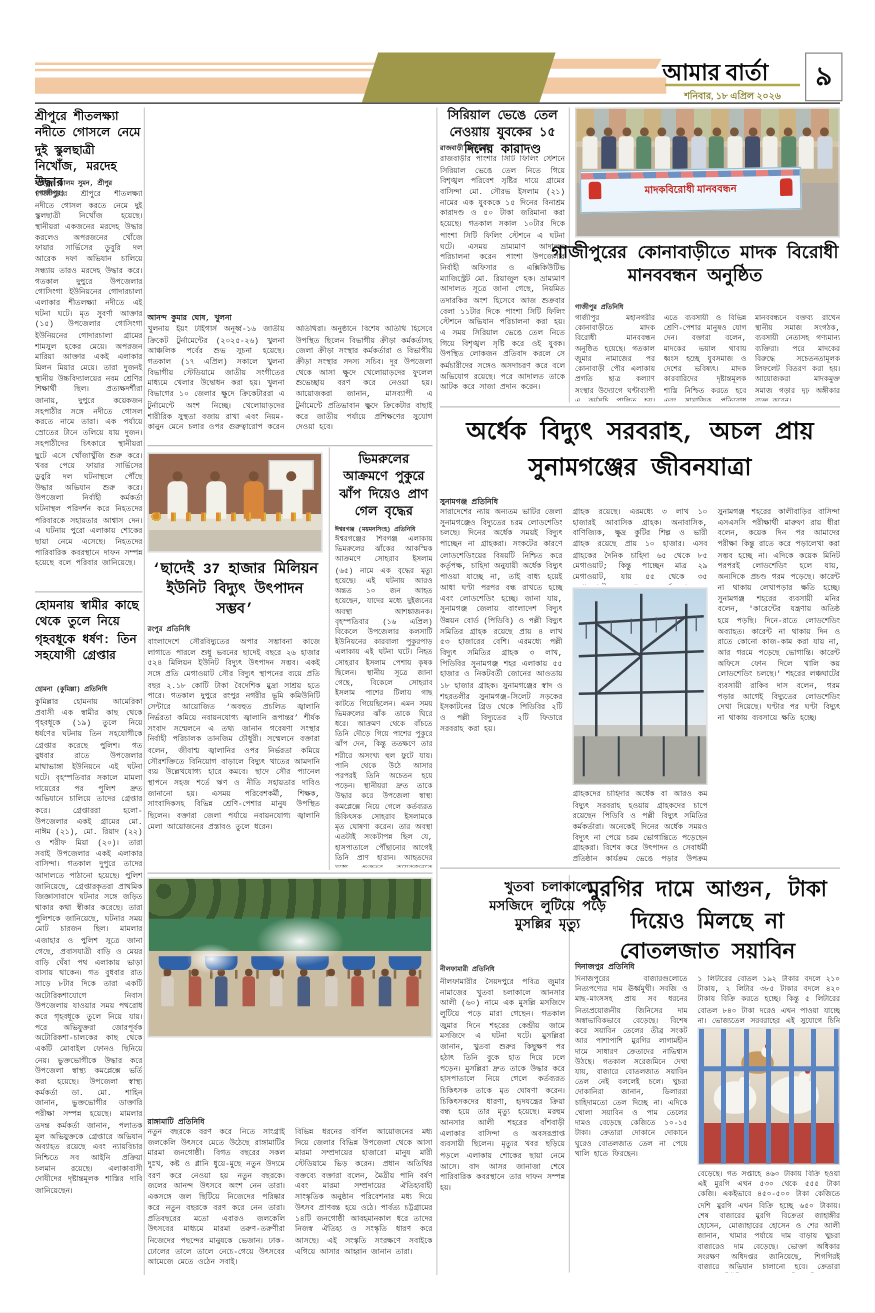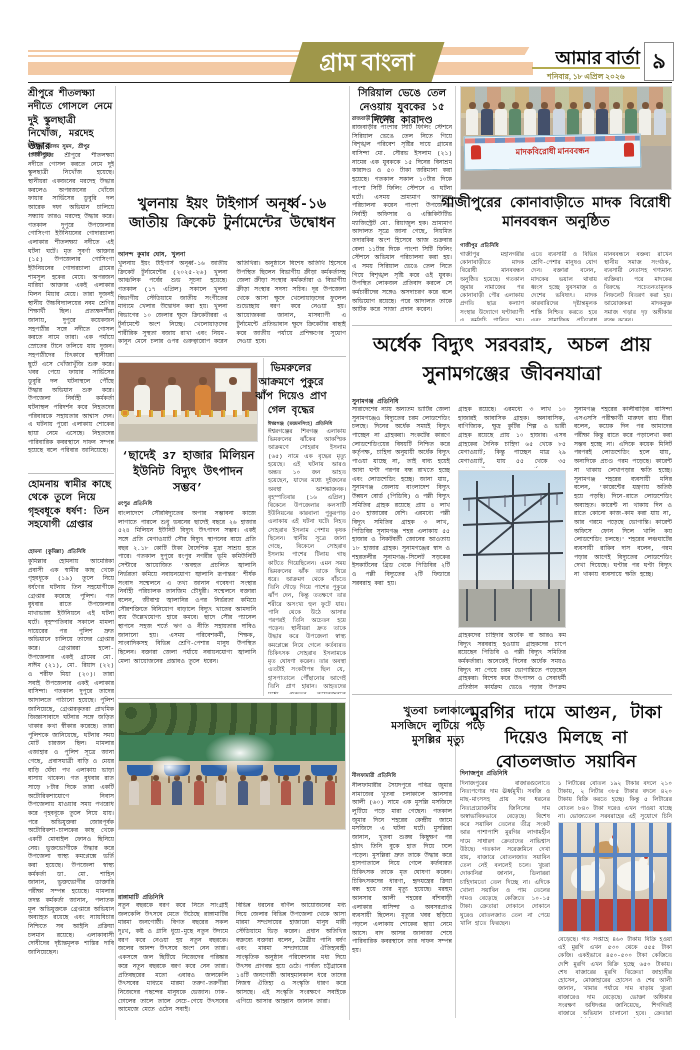--- a/index.html
+++ b/index.html
@@ -13,21 +13,21 @@
   .bt2{font-size:5.8px;line-height:1.42;text-align:justify;color:#222;overflow:hidden;}
   .vline{position:absolute;width:1px;background:#cfcfcf;}
   .hline{position:absolute;height:1px;background:#bdbdbd;}
   .photo{position:absolute;overflow:hidden;border:1px solid #d8d8d8;box-sizing:border-box;}
   
   .flag{position:absolute;left:296px;top:42px;width:142px;height:40px;background:#9f974a;
         transform:skewX(-18deg);}
   .flag-text{position:absolute;left:296px;top:44px;width:142px;text-align:center;
         color:#fff;font-size:23px;font-weight:bold;}
   .stripe{position:absolute;background:#f3c9a4;}
-  .paper-name{position:absolute;left:530px;top:44px;width:110px;text-align:right;
+  .paper-name{position:absolute;left:530px;top:44px;width:110px;
         font-size:18px;font-weight:bold;letter-spacing:0;color:#0a0a0a;}
   .date-bar{position:absolute;left:532px;top:67px;width:108px;text-align:center;
         font-size:7.5px;font-weight:bold;color:#8f8838;border-top:2px solid #b3aa4e;padding-top:2px;}
   .pagenum{position:absolute;left:644px;top:42px;width:28px;height:37px;border:1px solid #8a8a8a;
         background:#fff;text-align:center;font-size:21px;font-weight:bold;line-height:37px;}
   
   .person{width:15px;height:56px;border-radius:4px 4px 0 0;position:relative;background:#e8e8e4;}
   .person::before{content:"";position:absolute;top:-9px;left:3px;width:9px;height:9px;border-radius:50%;background:#8a5f46;}
   .person:nth-child(2n){background:#3c4760;}
   .person:nth-child(3n){background:#6d7f95;}
@@ -57,21 +57,20 @@
 </head>
 <body>
 
 <div id="page">
 
   <div class="stripe" style="left:28px;top:50px;width:385px;height:2px;"></div>
   <div class="stripe" style="left:28px;top:55px;width:385px;height:2px;"></div>
   <div class="stripe" style="left:28px;top:62px;width:505px;height:13px;"></div>
   <div class="stripe" style="left:432px;top:47px;width:95px;height:8px;transform:skewX(-30deg);"></div>
   <div class="flag"></div>
-  <div class="flag-text">গ্রাম বাংলা</div>
   <div class="paper-name">আমার বার্তা</div>
   <div class="date-bar">শনিবার, ১৮ এপ্রিল ২০২৬</div>
   <div class="pagenum">৯</div>
   <div class="abs" style="left:28px;top:82px;width:644px;height:1px;background:#222;"></div>
 
   <div class="vline" style="left:115px;top:86px;height:934px;"></div>
   <div class="vline" style="left:349px;top:86px;height:934px;"></div>
   <div class="vline" style="left:455px;top:86px;height:236px;"></div>
   <div class="vline" style="left:263px;top:358px;height:338px;"></div>
   <div class="vline" style="left:455px;top:700px;height:318px;"></div>
@@ -82,21 +81,20 @@
   <div class="hline" style="left:118px;top:698px;width:228px;"></div>
 
   <div class="abs hl" style="left:28px;top:87px;width:86px;font-size:9.5px;line-height:1.4;">শ্রীপুরে শীতলক্ষ্যা নদীতে গোসলে নেমে দুই স্কুলছাত্রী নিখোঁজ, মরদেহ উদ্ধার</div>
   <div class="abs byline" style="left:28px;top:143px;width:86px;font-size:5.2px;">সাইফুল আলম সুমন, শ্রীপুর (গাজীপুর)</div>
   <div class="abs bt" style="left:28px;top:152px;width:86px;height:316px;">গাজীপুরের শ্রীপুরে শীতলক্ষ্যা নদীতে গোসল করতে নেমে দুই স্কুলছাত্রী নিখোঁজ হয়েছে। স্থানীয়রা একজনের মরদেহ উদ্ধার করলেও অপরজনের খোঁজে ফায়ার সার্ভিসের ডুবুরি দল আরেক দফা অভিযান চালিয়ে সন্ধ্যায় তারও মরদেহ উদ্ধার করে। গতকাল দুপুরে উপজেলার গোসিংগা ইউনিয়নের গোদারচালা এলাকার শীতলক্ষ্যা নদীতে এই ঘটনা ঘটে। মৃত সুবর্ণা আক্তার (১৫) উপজেলার গোসিংগা ইউনিয়নের গোদারচালা গ্রামের শামসুল হকের মেয়ে। অপরজন মারিয়া আক্তার একই এলাকার মিলন মিয়ার মেয়ে। তারা দুজনই স্থানীয় উচ্চবিদ্যালয়ের নবম শ্রেণির শিক্ষার্থী ছিল। প্রত্যক্ষদর্শীরা জানায়, দুপুরে কয়েকজন সহপাঠীর সঙ্গে নদীতে গোসল করতে নামে তারা। এক পর্যায়ে স্রোতের টানে তলিয়ে যায় দুজন। সহপাঠীদের চিৎকারে স্থানীয়রা ছুটে এসে খোঁজাখুঁজি শুরু করে। খবর পেয়ে ফায়ার সার্ভিসের ডুবুরি দল ঘটনাস্থলে পৌঁছে উদ্ধার অভিযান শুরু করে। উপজেলা নির্বাহী কর্মকর্তা ঘটনাস্থল পরিদর্শন করে নিহতদের পরিবারকে সহায়তার আশ্বাস দেন। এ ঘটনায় পুরো এলাকায় শোকের ছায়া নেমে এসেছে। নিহতদের পারিবারিক কবরস্থানে দাফন সম্পন্ন হয়েছে বলে পরিবার জানিয়েছে।</div>
 
   <div class="abs hl" style="left:28px;top:478px;width:86px;font-size:9.5px;line-height:1.42;">হোমনায় স্বামীর কাছে থেকে তুলে নিয়ে গৃহবধূকে ধর্ষণ: তিন সহযোগী গ্রেপ্তার</div>
   <div class="abs byline" style="left:28px;top:548px;width:86px;font-size:5.2px;">হোমনা (কুমিল্লা) প্রতিনিধি</div>
   <div class="abs bt" style="left:28px;top:558px;width:86px;height:460px;">কুমিল্লার হোমনায় আমেরিকা প্রবাসী এক স্বামীর কাছ থেকে গৃহবধূকে (১৯) তুলে নিয়ে ধর্ষণের ঘটনায় তিন সহযোগীকে গ্রেপ্তার করেছে পুলিশ। গত বুধবার রাতে উপজেলার মাথাভাঙ্গা ইউনিয়নে এই ঘটনা ঘটে। বৃহস্পতিবার সকালে মামলা দায়েরের পর পুলিশ দ্রুত অভিযানে চালিয়ে তাদের গ্রেপ্তার করে। গ্রেপ্তাররা হলো- উপজেলার একই গ্রামের মো. নাঈম (২১), মো. রিয়াদ (২২) ও শরীফ মিয়া (২০)। তারা সবাই উপজেলার একই এলাকার বাসিন্দা। গতকাল দুপুরে তাদের আদালতে পাঠানো হয়েছে। পুলিশ জানিয়েছে, গ্রেপ্তারকৃতরা প্রাথমিক জিজ্ঞাসাবাদে ঘটনার সঙ্গে জড়িত থাকার কথা স্বীকার করেছে। তারা পুলিশকে জানিয়েছে, ঘটনার সময় মোট চারজন ছিল। মামলার এজাহার ও পুলিশ সূত্রে জানা গেছে, প্রবাসযাত্রী বাড়ি ও মেয়র বাড়ি ঘেঁষা পথ এলাকায় ভাড়া বাসায় থাকেন। গত বুধবার রাত সাড়ে ৮টার দিকে তারা একটি অটোরিকশাযোগে নিবাস উপজেলায় যাওয়ার সময় পথরোধ করে গৃহবধূকে তুলে নিয়ে যায়। পরে অভিযুক্তরা জোরপূর্বক অটোরিকশা-চালকের কাছ থেকে একটি মোবাইল ফোনও ছিনিয়ে নেয়। ভুক্তভোগীকে উদ্ধার করে উপজেলা স্বাস্থ্য কমপ্লেক্সে ভর্তি করা হয়েছে। উপজেলা স্বাস্থ্য কর্মকর্তা ডা. মো. শাহিন জানান, ভুক্তভোগীর ডাক্তারি পরীক্ষা সম্পন্ন হয়েছে। মামলার তদন্ত কর্মকর্তা জানান, পলাতক মূল অভিযুক্তকে গ্রেপ্তারে অভিযান অব্যাহত রয়েছে এবং ন্যায়বিচার নিশ্চিতে সব আইনি প্রক্রিয়া চলমান রয়েছে। এলাকাবাসী দোষীদের দৃষ্টান্তমূলক শাস্তির দাবি জানিয়েছেন।</div>
 
-  <div class="abs hl c" style="left:118px;top:195px;width:228px;font-size:14px;line-height:1.35;">খুলনায় ইয়ং টাইগার্স অনূর্ধ্ব-১৬ জাতীয় ক্রিকেট টুর্নামেন্টের উদ্বোধন</div>
   <div class="abs byline" style="left:118px;top:249px;width:228px;">আনন্দ কুমার ঘোষ, খুলনা</div>
   <div class="abs bt" style="left:118px;top:260px;width:228px;height:92px;column-count:2;column-gap:9px;">খুলনায় ইয়ং টাইগার্স অনূর্ধ্ব-১৬ জাতীয় ক্রিকেট টুর্নামেন্টের (২০২৫-২৬) খুলনা আঞ্চলিক পর্বের শুভ সূচনা হয়েছে। গতকাল (১৭ এপ্রিল) সকালে খুলনা বিভাগীয় স্টেডিয়ামে জাতীয় সংগীতের মাধ্যমে খেলার উদ্বোধন করা হয়। খুলনা বিভাগের ১০ জেলার ক্ষুদে ক্রিকেটাররা এ টুর্নামেন্টে অংশ নিচ্ছে। খেলোয়াড়দের শারীরিক সুস্থতা বজায় রাখা এবং নিয়ম-কানুন মেনে চলার ওপর গুরুত্বারোপ করেন অতিথিরা। অনুষ্ঠানে বিশেষ অতিথি হিসেবে উপস্থিত ছিলেন বিভাগীয় ক্রীড়া কর্মকর্তাসহ জেলা ক্রীড়া সংস্থার কর্মকর্তারা ও বিভাগীয় ক্রীড়া সংস্থার সদস্য সচিব। দূর উপজেলা থেকে আসা ক্ষুদে খেলোয়াড়দের ফুলেল শুভেচ্ছায় বরণ করে নেওয়া হয়। আয়োজকরা জানান, মাসব্যাপী এ টুর্নামেন্টে প্রতিভাবান ক্ষুদে ক্রিকেটার বাছাই করে জাতীয় পর্যায়ে প্রশিক্ষণের সুযোগ দেওয়া হবে।</div>
 
   <div class="abs hl c" style="left:352px;top:87px;width:100px;font-size:10px;line-height:1.35;">সিরিয়াল ভেঙে তেল নেওয়ায় যুবকের ১৫ দিনের কারাদণ্ড</div>
   <div class="abs byline" style="left:352px;top:115px;width:100px;font-size:5.2px;">রাজবাড়ী প্রতিনিধি</div>
   <div class="abs bt" style="left:352px;top:124px;width:100px;height:196px;">রাজবাড়ীর পাংশার সিটি ফিলিং স্টেশনে সিরিয়াল ভেঙে তেল নিতে গিয়ে বিশৃঙ্খল পরিবেশ সৃষ্টির দায়ে গ্রামের বাসিন্দা মো. সৌরভ ইসলাম (২১) নামের এক যুবককে ১৫ দিনের বিনাশ্রম কারাদণ্ড ও ৫০ টাকা জরিমানা করা হয়েছে। গতকাল সকাল ১০টার দিকে পাংশা সিটি ফিলিং স্টেশনে এ ঘটনা ঘটে। এসময় ভ্রাম্যমাণ আদালত পরিচালনা করেন পাংশা উপজেলার নির্বাহী অফিসার ও এক্সিকিউটিভ ম্যাজিস্ট্রেট মো. রিয়াজুল হক। ভ্রাম্যমাণ আদালত সূত্রে জানা গেছে, নিয়মিত তদারকির অংশ হিসেবে আজ শুক্রবার বেলা ১১টার দিকে পাংশা সিটি ফিলিং স্টেশনে অভিযান পরিচালনা করা হয়। এ সময় সিরিয়াল ভেঙে তেল নিতে গিয়ে বিশৃঙ্খল সৃষ্টি করে ওই যুবক। উপস্থিত লোকজন প্রতিবাদ করলে সে কর্মচারীদের সঙ্গেও অসদাচরণ করে বলে অভিযোগ রয়েছে। পরে আদালত তাকে আটক করে সাজা প্রদান করেন।</div>
 
   <div class="photo" style="left:460px;top:86px;width:212px;height:104px;background:linear-gradient(#d4c6a6 0 30%,#c3b49a 30% 58%,#b2aba1 58%);">
     <div style="position:absolute;left:0;right:0;top:0;height:26px;background:repeating-linear-gradient(90deg,#c9a86a 0 14px,#9fb6c4 14px 26px,#c98a6a 26px 40px,#b8c49a 40px 54px);opacity:.6;"></div>
     <div style="position:absolute;left:0;right:0;top:22px;display:flex;justify-content:space-around;padding:0 4px;">
@@ -172,21 +170,21 @@
         <div class="speaker"></div>
         <div class="speaker"></div>
         <div class="speaker"></div>
     </div>
     <div style="position:absolute;left:0;right:0;top:47px;height:7px;background:repeating-radial-gradient(circle at 6px 3px,#e0892f 0 2.5px,#d9b13a 2.5px 4px,transparent 4px 12px);"></div>
   </div>
   <div class="abs hl c" style="left:118px;top:448px;width:140px;font-size:11.5px;line-height:1.4;">‘ছাদেই 37 হাজার মিলিয়ন ইউনিট বিদ্যুৎ উৎপাদন সম্ভব’</div>
   <div class="abs byline" style="left:118px;top:500px;width:140px;font-size:5.4px;">রংপুর প্রতিনিধি</div>
   <div class="abs bt" style="left:118px;top:510px;width:138px;height:184px;">বাংলাদেশে সৌরবিদ্যুতের অপার সম্ভাবনা কাজে লাগাতে পারলে শুধু ভবনের ছাদেই বছরে ২৬ হাজার ৫২৪ মিলিয়ন ইউনিট বিদ্যুৎ উৎপাদন সম্ভব। একই সঙ্গে প্রতি মেগাওয়াট সৌর বিদ্যুৎ স্থাপনের ব্যয়ে প্রতি বছর ২.১৮ কোটি টাকা বৈদেশিক মুদ্রা সাশ্রয় হতে পারে। গতকাল দুপুরে রংপুর নগরীর ভূমি কমিউনিটি সেন্টারে আয়োজিত ‘অবহুত প্রচলিত জ্বালানি নির্ভরতা কমিয়ে নবায়নযোগ্য জ্বালানি রূপান্তর’ শীর্ষক সংবাদ সম্মেলনে এ তথ্য জানান গবেষণা সংস্থার নির্বাহী পরিচালক তানজিম চৌধুরী। সম্মেলনে বক্তারা বলেন, জীবাশ্ম জ্বালানির ওপর নির্ভরতা কমিয়ে সৌরশক্তিতে বিনিয়োগ বাড়ালে বিদ্যুৎ খাতের আমদানি ব্যয় উল্লেখযোগ্য হারে কমবে। ছাদে সৌর প্যানেল স্থাপনে সহজ শর্তে ঋণ ও নীতি সহায়তার দাবিও জানানো হয়। এসময় পরিবেশকর্মী, শিক্ষক, সাংবাদিকসহ বিভিন্ন শ্রেণি-পেশার মানুষ উপস্থিত ছিলেন। বক্তারা জেলা পর্যায়ে নবায়নযোগ্য জ্বালানি মেলা আয়োজনের প্রস্তাবও তুলে ধরেন।</div>
 
-  <div class="abs hl c" style="left:252px;top:362px;width:78px;font-size:10px;line-height:1.4;text-align:center;">ভিমরুলের আক্রমণে পুকুরে ঝাঁপ দিয়েও প্রাণ গেল বৃদ্ধের</div>
+  <div class="abs hl c" style="left:268px;top:362px;width:78px;font-size:10px;line-height:1.4;text-align:center;">ভিমরুলের আক্রমণে পুকুরে ঝাঁপ দিয়েও প্রাণ গেল বৃদ্ধের</div>
   <div class="abs byline" style="left:268px;top:420px;width:78px;font-size:4.8px;">ঈশ্বরগঞ্জ (ময়মনসিংহ) প্রতিনিধি</div>
   <div class="abs bt2" style="left:268px;top:428px;width:78px;height:266px;">ঈশ্বরগঞ্জের শিবগঞ্জ এলাকায় ভিমরুলের ঝাঁকের আকস্মিক আক্রমণে সোহরাব ইসলাম (৬৫) নামে এক বৃদ্ধের মৃত্যু হয়েছে। এই ঘটনায় আরও অন্তত ১০ জন আহত হয়েছেন, যাদের মধ্যে দুইজনের অবস্থা আশঙ্কাজনক। বৃহস্পতিবার (১৬ এপ্রিল) বিকেলে উপজেলার কলসাটি ইউনিয়নের কারবালা পুকুরপাড় এলাকায় এই ঘটনা ঘটে। নিহত সোহরাব ইসলাম পেশায় কৃষক ছিলেন। স্থানীয় সূত্রে জানা গেছে, বিকেলে সোহরাব ইসলাম পাশের টিলায় গাছ কাটতে গিয়েছিলেন। এমন সময় ভিমরুলের ঝাঁক তাকে ঘিরে ধরে। আক্রমণ থেকে বাঁচতে তিনি দৌড়ে গিয়ে পাশের পুকুরে ঝাঁপ দেন, কিন্তু ততক্ষণে তার শরীরে অসংখ্য হুল ফুটে যায়। পানি থেকে উঠে আসার পরপরই তিনি অচেতন হয়ে পড়েন। স্থানীয়রা দ্রুত তাকে উদ্ধার করে উপজেলা স্বাস্থ্য কমপ্লেক্সে নিয়ে গেলে কর্তব্যরত চিকিৎসক সোহরাব ইসলামকে মৃত ঘোষণা করেন। তার অবস্থা এতটাই সংকটাপন্ন ছিল যে, হাসপাতালে পৌঁছানোর আগেই তিনি প্রাণ হারান। আহতদের মধ্যে গুরুতর কয়েকজনকে ময়মনসিংহ মেডিকেল কলেজ হাসপাতালে পাঠানো হয়েছে। ভিমরুলের এই আকস্মিক হামলায় এলাকার অন্তত ১০ জন বাসিন্দা আহত হয়ে প্রাথমিক চিকিৎসা নিয়েছেন।</div>
 
   <div class="photo" style="left:118px;top:702px;width:228px;height:128px;background:linear-gradient(#53703f 0 24%,#3f8058 24% 46%,#cbbda2 46%);">
     <div style="position:absolute;left:0;right:0;top:0;height:32px;background:repeating-radial-gradient(circle at 12px 10px,#3c5830 0 6px,transparent 6px 20px);"></div>
     <div style="position:absolute;left:0;right:0;top:62px;display:flex;justify-content:space-between;padding:0 8px;">
       <div class="tub"></div>
         <div class="tub"></div>
         <div class="tub"></div>
         <div class="tub"></div>

